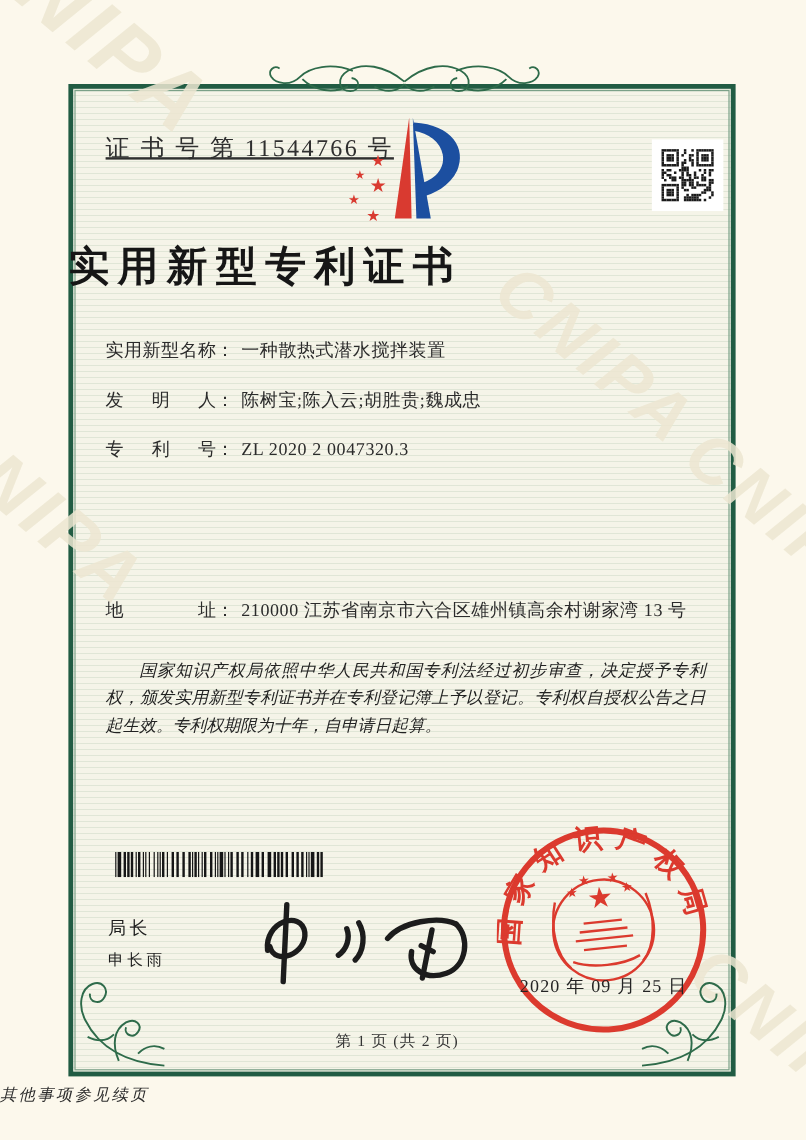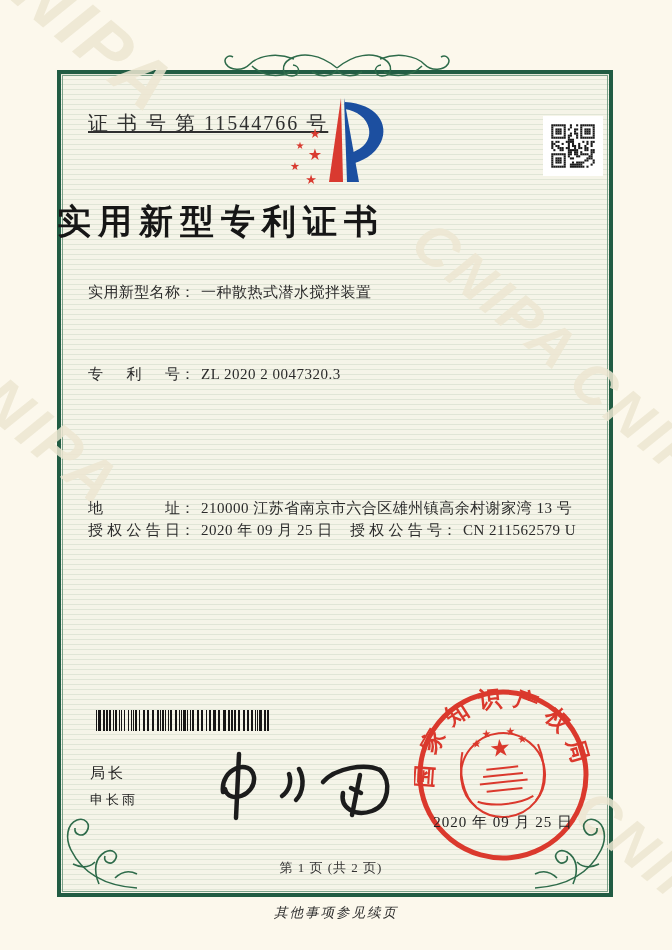--- a/index.html
+++ b/index.html
@@ -76,21 +76,21 @@
   .seal-date{
     position:absolute; left:414px; top:813px; width:178px;
     text-align:center; font-size:15px; letter-spacing:1px; color:#242424;
   }
   .page-indicator{
     position:absolute; left:57px; width:548px; top:859px;
     text-align:center; font-size:13px; letter-spacing:1px; color:#333;
   }
   .continuation{
     position:absolute; left:0; width:672px; top:904px;
-    text-align:center; font-size:13.5px; letter-spacing:2px;
+    text-align:left; font-size:13.5px; letter-spacing:2px;
     font-style:italic; color:#2e2e2e;
   }
 </style>
 </head>
 <body>
 
 <div class="page">
 
   <div class="frame">
     <div class="frame-inner"></div>
@@ -378,36 +378,32 @@
           <rect x="9" y="24" width="1" height="1"></rect>
           <rect x="10" y="24" width="1" height="1"></rect>
         </g>
     </svg>
 
     <div class="doc-title">实用新型专利证书</div>
 
     <div class="field-row" style="top:283px;">
       <span class="flabel">实用新型名称</span><span class="fcolon">：</span><span class="fvalue">一种散热式潜水搅拌装置</span>
     </div>
+    <div class="field-row" style="top:324px;">
+      <span class="flabel">发明人</span><span class="fcolon">：</span><span class="fvalue">陈树宝;陈入云;胡胜贵;魏成忠</span>
+    </div>
     <div class="field-row" style="top:365px;">
       <span class="flabel">专利号</span><span class="fcolon">：</span><span class="fvalue">ZL 2020 2 0047320.3</span>
     </div>
     <div class="field-row" style="top:499px;">
       <span class="flabel">地址</span><span class="fcolon">：</span><span class="fvalue">210000 江苏省南京市六合区雄州镇高余村谢家湾 13 号</span>
     </div>
-    <div class="field-row" style="top:521px;">
-      <span>
-        <span class="flabel">授权公告日</span><span class="fcolon">：</span><span class="fvalue">2020 年 09 月 25 日</span>
-      </span>
-      <span class="grant-second">
-        <span class="flabel">授权公告号</span><span class="fcolon">：</span><span class="fvalue">CN 211562579 U</span>
-      </span>
-    </div>
 
     <div class="paragraphs">
+      <p>国家知识产权局依照中华人民共和国专利法经过初步审查，决定授予专利权，颁发实用新型专利证书并在专利登记簿上予以登记。专利权自授权公告之日起生效。专利权期限为十年，自申请日起算。</p>
     </div>
 
     <svg class="barcode" id="barcode-svg" width="176" height="21" viewBox="0 0 176 21">
       <g id="barcode-bars" fill="#161616">
           <rect x="1" y="0" width="1" height="21"></rect>
           <rect x="3" y="0" width="3" height="21"></rect>
           <rect x="8" y="0" width="2" height="21"></rect>
           <rect x="11" y="0" width="2" height="21"></rect>
           <rect x="14" y="0" width="2" height="21"></rect>
           <rect x="18" y="0" width="1" height="21"></rect>

